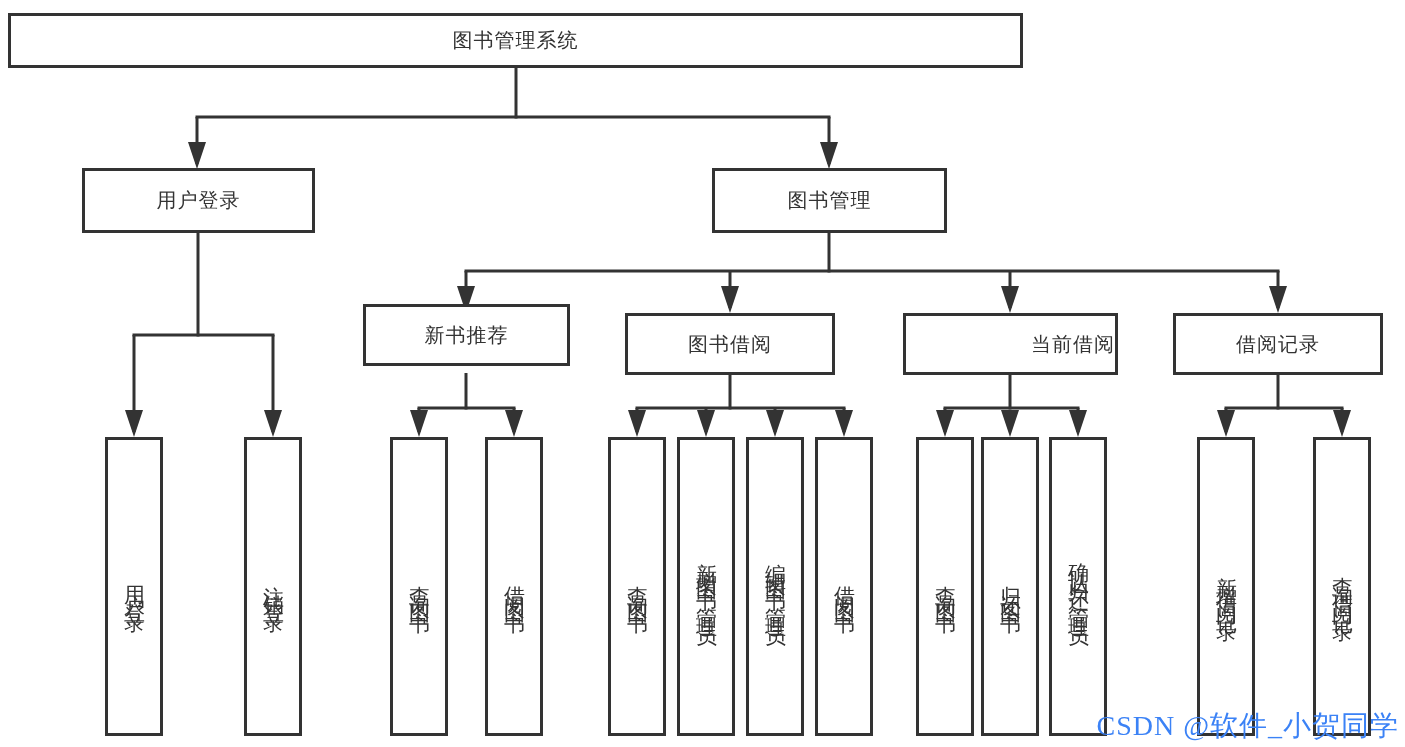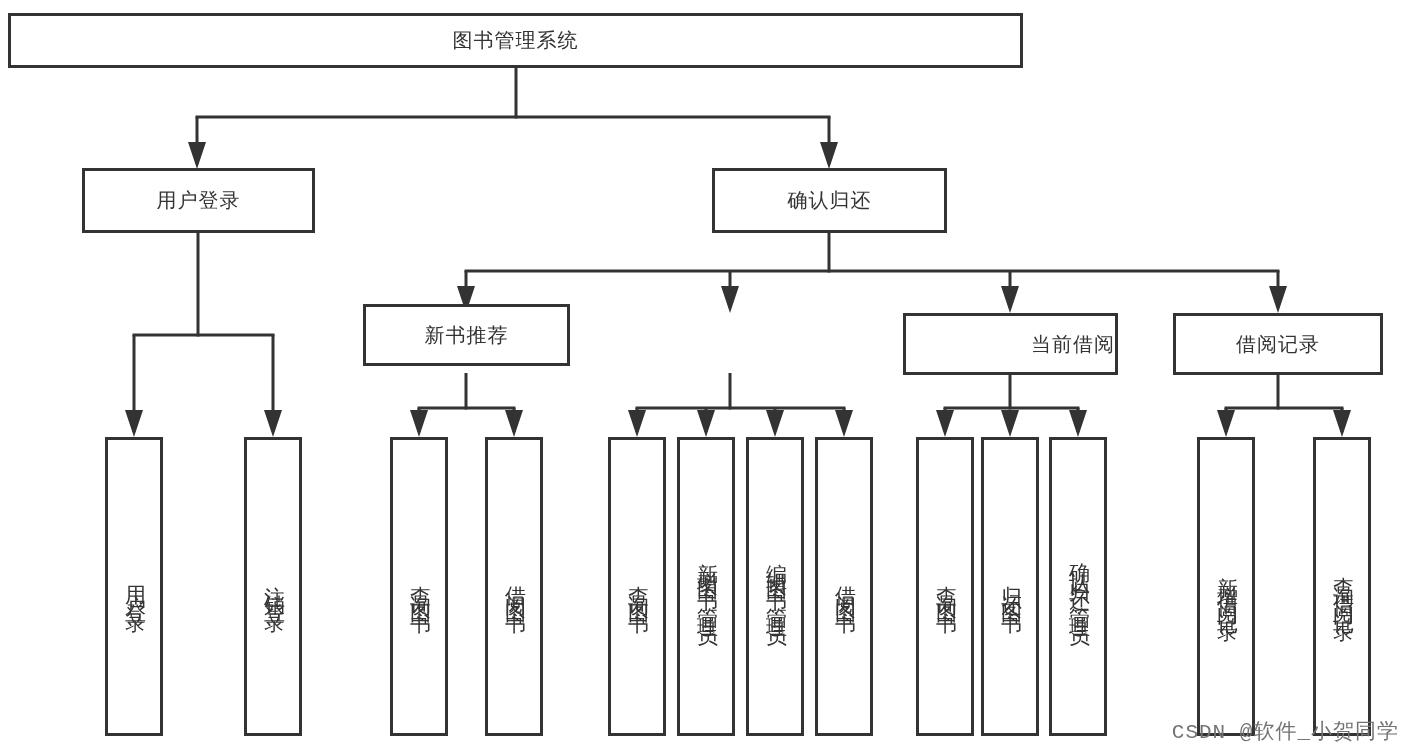--- a/index.html
+++ b/index.html
@@ -1,21 +1,21 @@
 <!DOCTYPE html>
 <html><head>
 <meta charset="utf-8">
 <style>
   html, body { margin: 0; padding: 0; background: #ffffff; }
   .stage {
     position: relative;
     width: 1405px;
     height: 747px;
     background: #ffffff;
-    font-family: Liberation Mono, monospace;
+    font-family: Liberation Serif, serif;
     overflow: hidden;
   }
   .connectors {
     position: absolute;
     left: 0; top: 0;
     width: 1405px; height: 747px;
   }
   .box {
     position: absolute;
     box-sizing: border-box;
@@ -32,22 +32,22 @@
     text-orientation: mixed;
     font-size: 21px;
     line-height: 1;
     letter-spacing: 9px;
     white-space: nowrap;
   }
   .watermark {
     position: absolute;
     right: 6px;
     bottom: 2px;
-    font-size: 21px;
-    color: #737373;
+    font-size: 28px;
+    color: #3b82f6;
     letter-spacing: 1px;
     white-space: nowrap;
     z-index: 5;
   }
 </style>
 </head>
 <body>
 
 <div class="stage">
 
@@ -120,25 +120,28 @@
   </svg>
 
   <div class="box" style="left:8px; top:13px; width:1015px; height:55px;">
     <span class="hlabel">图书管理系统</span>
   </div>
 
   <div class="box" style="left:82px; top:168px; width:233px; height:65px;">
     <span class="hlabel">用户登录</span>
   </div>
   <div class="box" style="left:712px; top:168px; width:235px; height:65px;">
-    <span class="hlabel">确认归还</span>
+    <span class="hlabel">图书管理</span>
   </div>
 
   <div class="box" style="left:363px; top:304px; width:207px; height:62px;">
     <span class="hlabel">新书推荐</span>
+  </div>
+  <div class="box" style="left:625px; top:313px; width:210px; height:62px;">
+    <span class="hlabel">图书借阅</span>
   </div>
   <div class="box" style="left:903px; top:313px; width:215px; height:62px;justify-content:flex-end;">
     <span class="hlabel">当前借阅</span>
   </div>
   <div class="box" style="left:1173px; top:313px; width:210px; height:62px;">
     <span class="hlabel">借阅记录</span>
   </div>
 
   <div class="box" style="left:105px; top:437px; width:58px; height:299px;">
     <span class="vtext">用户登录</span>

